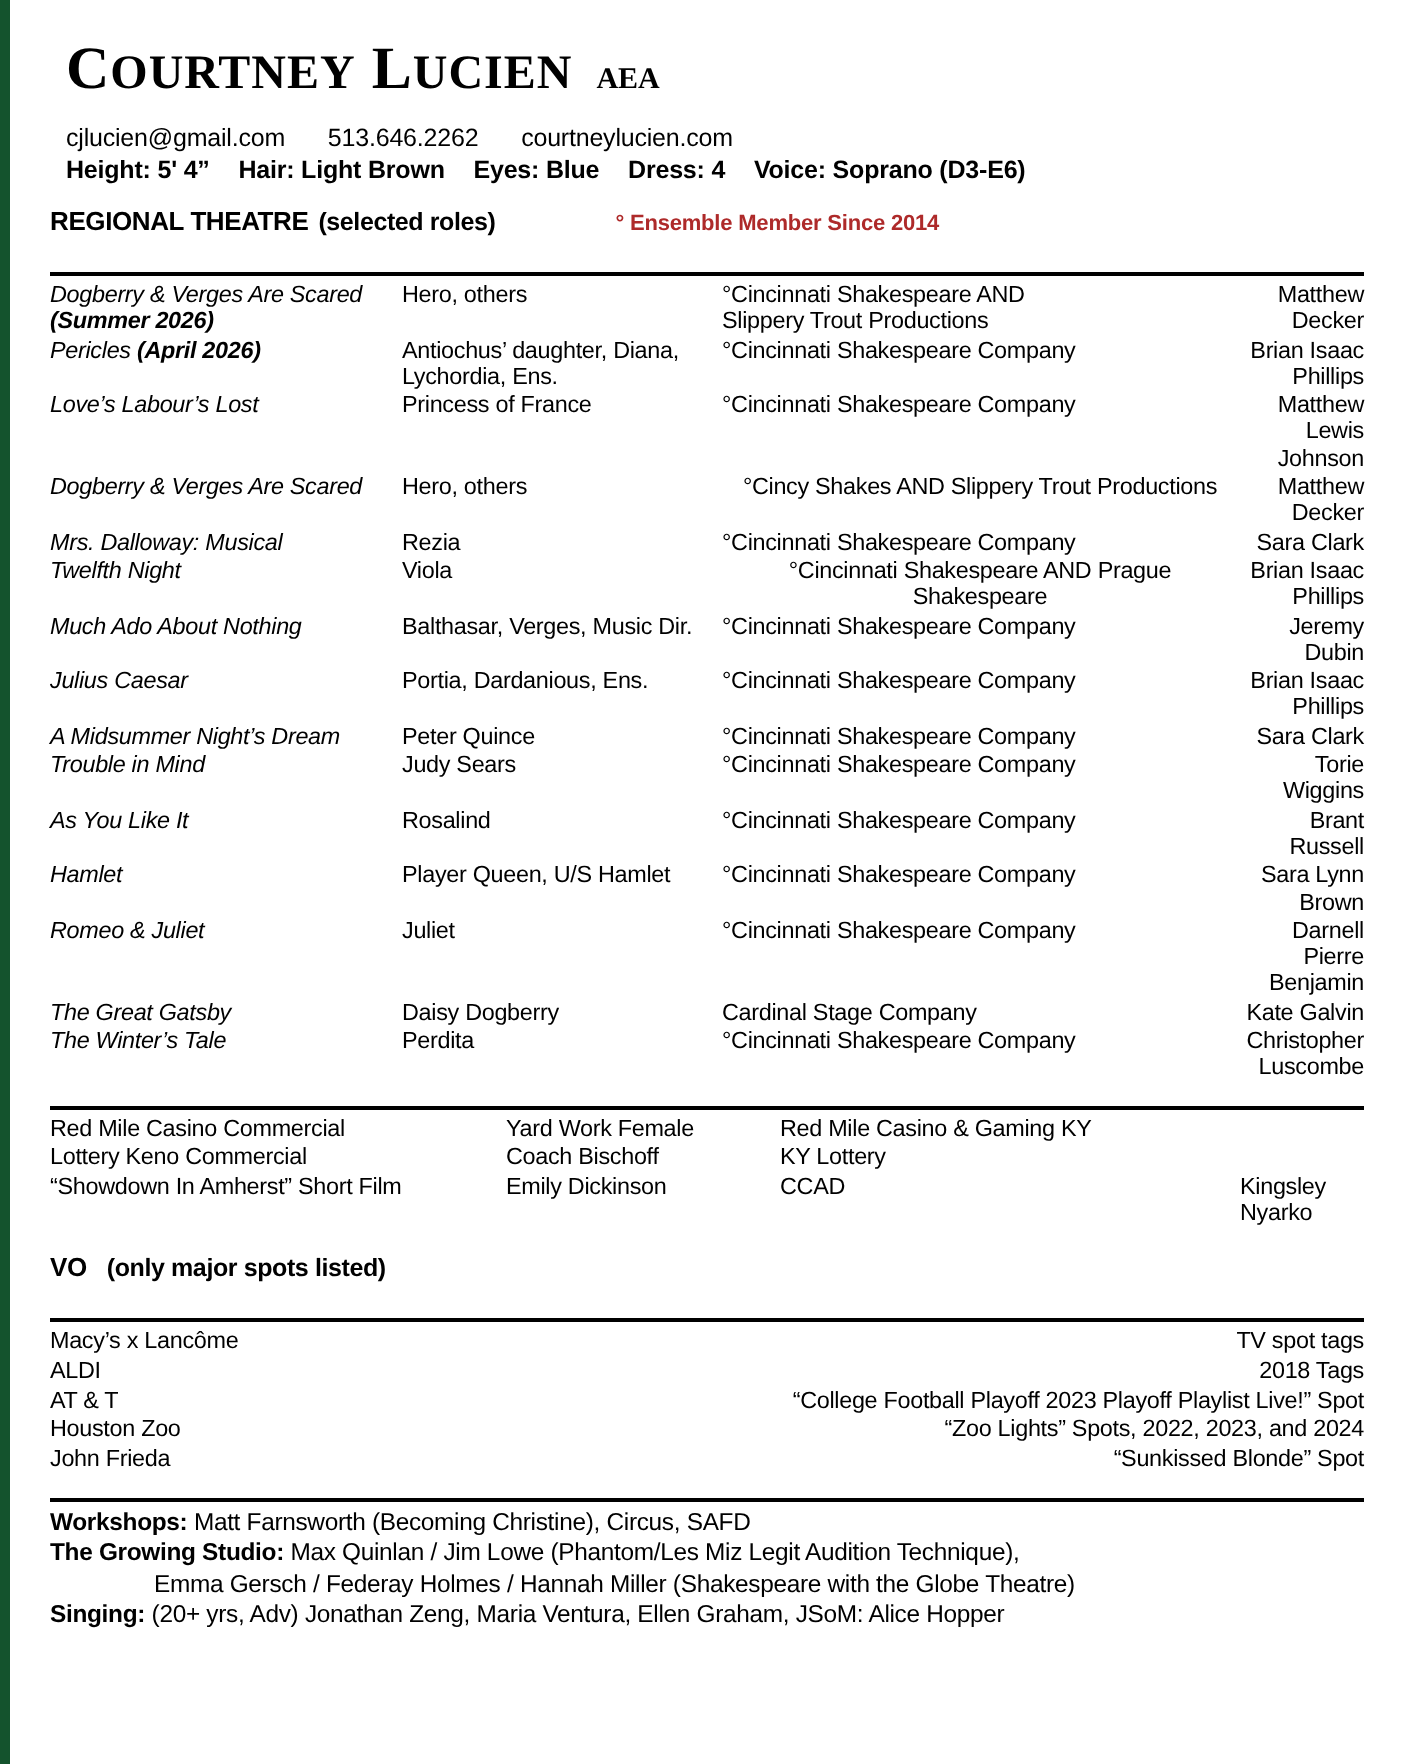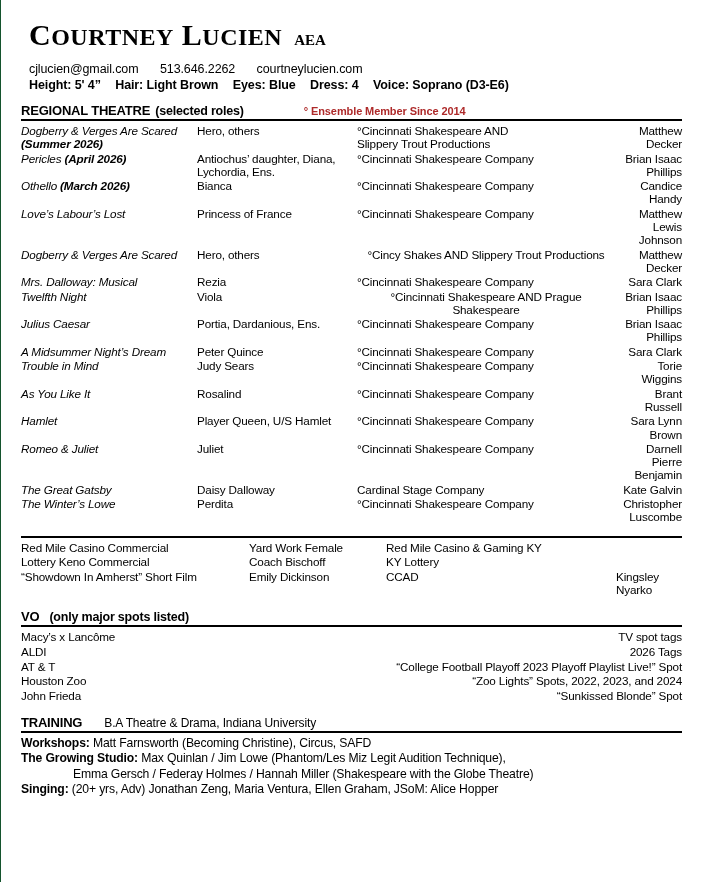--- a/index.html
+++ b/index.html
@@ -10,21 +10,21 @@
   body {
     font-family: "Liberation Sans", sans-serif;
     color: #000000;
   }
   #page {
     position: relative;
     width: 706px;
     height: 882px;
     background: #ffffff;
     box-sizing: border-box;
-    border-left: 1px solid #14532d;
+    border-left: 5px solid #14532d;
     overflow: hidden;
   }
   #inner {
     padding: 14px 24px 0 20px;
   }
 
   
   .name-line {
     font-family: "Liberation Serif", serif;
     font-weight: bold;
@@ -64,21 +64,21 @@
   
   .section {
     margin-top: 11px;
   }
   .sec-head {
     display: flex;
     align-items: baseline;
     font-size: 13px;
     font-weight: bold;
     letter-spacing: -0.2px;
-    padding-bottom: 1px;
+    padding-bottom: 18px;
     white-space: nowrap;
   }
   .sec-head .sub {
     font-weight: bold;
     font-size: 12.5px;
     margin-left: 5px;
   }
   .sec-head .sub-normal {
     font-weight: normal;
     font-size: 12px;
@@ -187,26 +187,20 @@
               <td class="c-house">°Cincinnati Shakespeare AND<br><span>Slippery Trout Productions</span></td>
               <td class="c-dir">Matthew Decker</td>
             </tr>
             <tr>
               <td class="c-title"><span>Pericles</span><span class="paren-bold"> (April 2026)</span></td>
               <td class="c-role">Antiochus’ daughter, Diana,<br><span>Lychordia, Ens.</span></td>
               <td class="c-house">°Cincinnati Shakespeare Company</td>
               <td class="c-dir">Brian Isaac Phillips</td>
             </tr>
             <tr>
-              <td class="c-title"><span>Othello</span><span class="paren-bold"> (March 2026)</span></td>
-              <td class="c-role">Bianca</td>
-              <td class="c-house">°Cincinnati Shakespeare Company</td>
-              <td class="c-dir">Candice Handy</td>
-            </tr>
-            <tr>
               <td class="c-title">Love’s Labour’s Lost</td>
               <td class="c-role">Princess of France</td>
               <td class="c-house">°Cincinnati Shakespeare Company</td>
               <td class="c-dir">Matthew Lewis Johnson</td>
             </tr>
             <tr>
               <td class="c-title">Dogberry &amp; Verges Are Scared</td>
               <td class="c-role" style="width: 92px;">Hero, others</td>
               <td class="c-house center" style="width: 258px;">°Cincy Shakes AND Slippery Trout Productions</td>
               <td class="c-dir">Matthew Decker</td>
@@ -217,20 +211,26 @@
               <td class="c-house">°Cincinnati Shakespeare Company</td>
               <td class="c-dir">Sara Clark</td>
             </tr>
             <tr>
               <td class="c-title">Twelfth Night</td>
               <td class="c-role" style="width: 92px;">Viola</td>
               <td class="c-house center" style="width: 258px;">°Cincinnati Shakespeare AND Prague Shakespeare</td>
               <td class="c-dir">Brian Isaac Phillips</td>
             </tr>
             <tr>
+              <td class="c-title">Much Ado About Nothing</td>
+              <td class="c-role">Balthasar, Verges, Music Dir.</td>
+              <td class="c-house">°Cincinnati Shakespeare Company</td>
+              <td class="c-dir">Jeremy Dubin</td>
+            </tr>
+            <tr>
               <td class="c-title">Julius Caesar</td>
               <td class="c-role">Portia, Dardanious, Ens.</td>
               <td class="c-house">°Cincinnati Shakespeare Company</td>
               <td class="c-dir">Brian Isaac Phillips</td>
             </tr>
             <tr>
               <td class="c-title">A Midsummer Night’s Dream</td>
               <td class="c-role">Peter Quince</td>
               <td class="c-house">°Cincinnati Shakespeare Company</td>
               <td class="c-dir">Sara Clark</td>
@@ -254,26 +254,26 @@
               <td class="c-dir">Sara Lynn Brown</td>
             </tr>
             <tr>
               <td class="c-title">Romeo &amp; Juliet</td>
               <td class="c-role">Juliet</td>
               <td class="c-house">°Cincinnati Shakespeare Company</td>
               <td class="c-dir">Darnell Pierre Benjamin</td>
             </tr>
             <tr>
               <td class="c-title">The Great Gatsby</td>
-              <td class="c-role">Daisy Dalloway</td>
+              <td class="c-role">Daisy Dogberry</td>
               <td class="c-house">Cardinal Stage Company</td>
               <td class="c-dir">Kate Galvin</td>
             </tr>
             <tr>
-              <td class="c-title">The Winter’s Lowe</td>
+              <td class="c-title">The Winter’s Tale</td>
               <td class="c-role">Perdita</td>
               <td class="c-house">°Cincinnati Shakespeare Company</td>
               <td class="c-dir">Christopher Luscombe</td>
             </tr>
           </tbody>
       </table>
     </div>
 
     <div class="section">
       <div class="rule"></div>
@@ -308,43 +308,39 @@
       </div>
       <div class="rule"></div>
       <table class="vo">
         <tbody id="vo-body">
             <tr>
               <td class="v-client">Macy’s x Lancôme</td>
               <td class="v-spot">TV spot tags</td>
             </tr>
             <tr>
               <td class="v-client">ALDI</td>
-              <td class="v-spot">2026 Tags</td>
+              <td class="v-spot">2018 Tags</td>
             </tr>
             <tr>
               <td class="v-client">AT &amp; T</td>
               <td class="v-spot">“College Football Playoff 2023 Playoff Playlist Live!” Spot</td>
             </tr>
             <tr>
               <td class="v-client">Houston Zoo</td>
               <td class="v-spot">“Zoo Lights” Spots, 2022, 2023, and 2024</td>
             </tr>
             <tr>
               <td class="v-client">John Frieda</td>
               <td class="v-spot">“Sunkissed Blonde” Spot</td>
             </tr>
           </tbody>
       </table>
     </div>
 
     <div class="section">
-      <div class="sec-head">
-        <span>TRAINING</span>
-        <span class="sub-normal">B.A Theatre &amp; Drama, Indiana University</span>
-      </div>
       <div class="rule"></div>
       <div id="training-body">
           <div class="train-line"><b>Workshops:</b><span> Matt Farnsworth (Becoming Christine), Circus, SAFD</span></div>
           <div class="train-line"><b>The Growing Studio:</b><span> Max Quinlan / Jim Lowe (Phantom/Les Miz Legit Audition Technique),</span></div>
           <div class="train-line train-indent"><span>Emma Gersch / Federay Holmes / Hannah Miller (Shakespeare with the Globe Theatre)</span></div>
           <div class="train-line"><b>Singing:</b><span> (20+ yrs, Adv) Jonathan Zeng, Maria Ventura, Ellen Graham, JSoM: Alice Hopper</span></div>
         </div>
     </div>
 
   </div>

